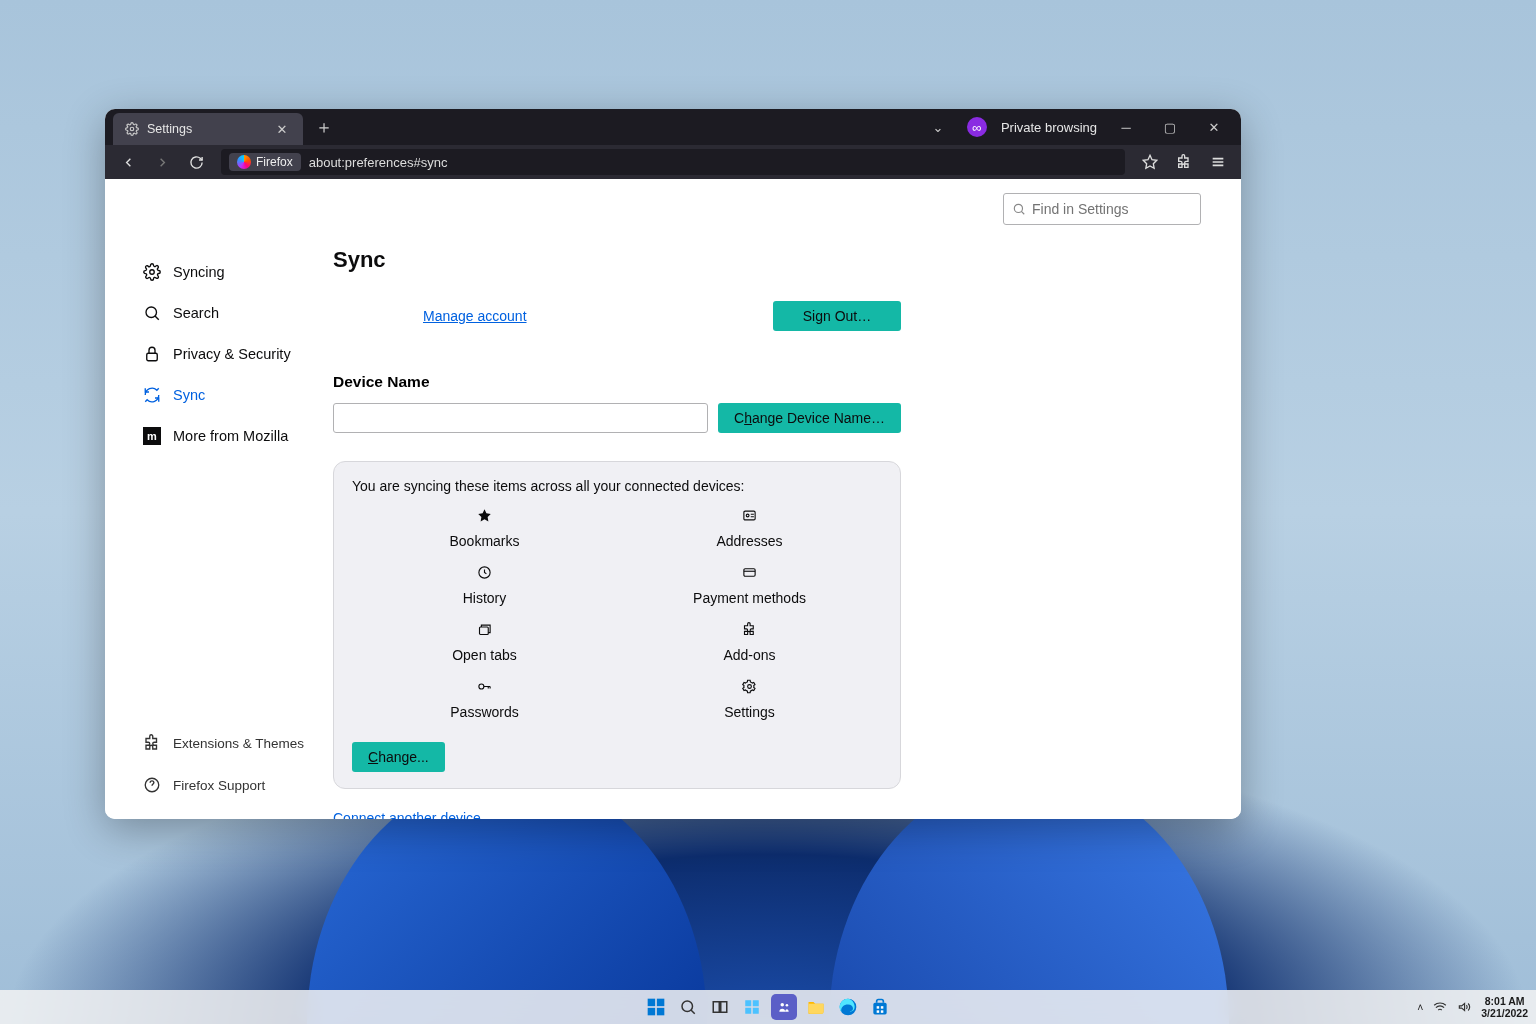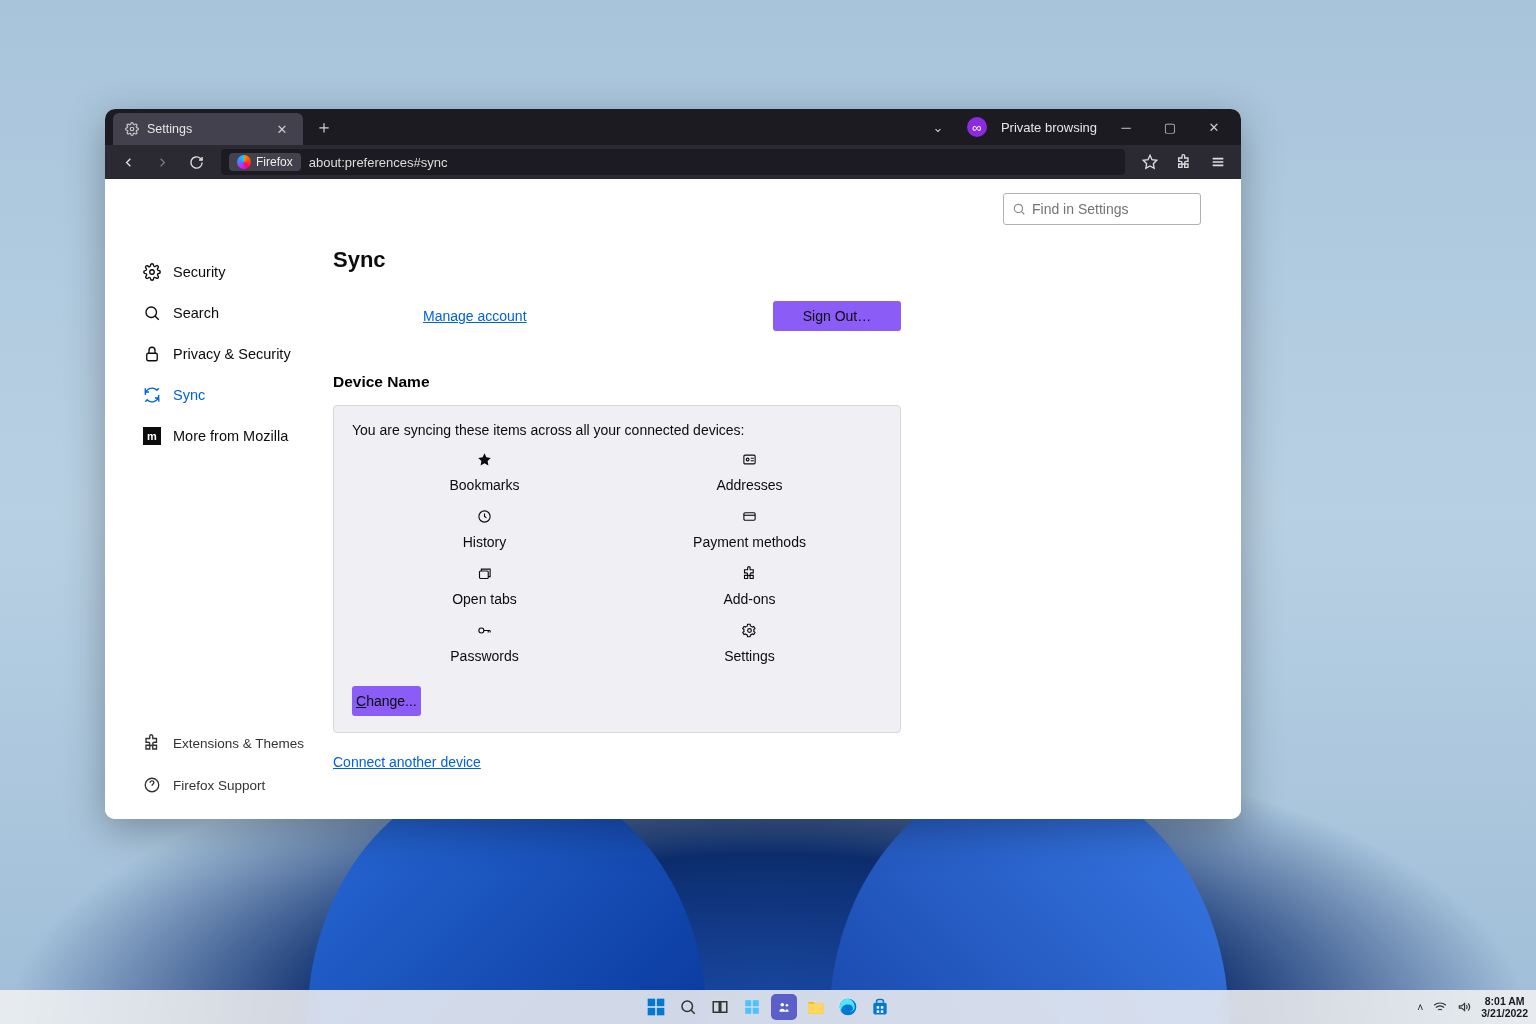--- a/index.html
+++ b/index.html
@@ -29,25 +29,25 @@
 .navitem .ic{width:18px;height:18px;flex:0 0 18px;}
 .sidebar-bottom{margin-top:auto;margin-bottom:18px;display:flex;flex-direction:column;gap:10px;text-align:right;}
 .sidebar-bottom .navitem{height:32px;font-size:13.5px;color:#333;}
 .main { flex:1; padding:14px 40px 20px 0; overflow:auto; }
 .searchwrap{display:flex;justify-content:flex-end;margin-bottom:22px;}
 .searchbox{width:198px;height:32px;border:1px solid #b1b1b3;border-radius:3px;display:flex;align-items:center;gap:6px;padding:0 8px;color:#737373;font-size:14px;}
 .pane{max-width:568px;}
 h1{font-size:22px;font-weight:600;color:#0c0c0d;margin-bottom:28px;}
 .row{display:flex;align-items:center;margin-bottom:16px;}
 .link{color:#0061e0;text-decoration:underline;font-size:14px;}
-.btn{background:#8b5cf6;border:none;height:30px;padding:0 4px;font-size:14px;border-radius:3px;cursor:pointer;color:#0c0c0d;}
+.btn{background:#14b8a6;border:none;height:30px;padding:0 16px;font-size:14px;border-radius:3px;cursor:pointer;color:#0c0c0d;}
 .section-title{font-size:15.5px;font-weight:600;margin-bottom:12px;}
 .devrow{display:flex;gap:10px;margin-bottom:28px;}
 .devinput{flex:1;height:30px;border:1px solid #b1b1b3;border-radius:3px;padding:0 8px;}
-.syncbox{border:1px solid #d7d7db;background:#f0f0f4;border-radius:4px;padding:16px 18px;margin-top:14px;margin-bottom:20px;}
+.syncbox{border:1px solid #d7d7db;background:#f0f0f4;border-radius:12px;padding:16px 18px;margin-top:14px;margin-bottom:20px;}
 .syncbox-desc{font-size:14px;color:#0c0c0d;margin-bottom:14px;}
 .syncgrid{display:grid;grid-template-columns:1fr 1fr;row-gap:16px;margin-bottom:22px;}
 .syncitem{display:flex;align-items:center;gap:10px;font-size:14px;color:#0c0c0d;flex-direction:column;}
 .syncitem .si{width:15px;height:15px;flex:0 0 15px;}
 .taskbar{position:absolute;left:0;right:0;bottom:0;height:34px;background:rgba(243,243,243,.85);backdrop-filter:blur(10px);display:flex;align-items:center;justify-content:center;gap:6px;z-index:50;}
 .tskicon{width:26px;height:26px;border-radius:4px;display:flex;align-items:center;justify-content:center;}
 .systray{position:absolute;right:8px;top:0;bottom:0;display:flex;align-items:center;gap:10px;font-size:10.5px;color:#1a1a1a;}
 .syscol{display:flex;flex-direction:column;align-items:center;line-height:1.15;font-weight:bold;}
 svg{display:block;}
 </style>
@@ -121,21 +121,21 @@
 
   <div class="content">
 
     <div class="sidebar">
       <div class="sidenav">
         <div class="navitem">
           <svg class="ic" viewBox="0 0 24 24" fill="none" stroke="#0c0c0d" stroke-width="1.8">
               <circle cx="12" cy="12" r="3"></circle>
               <path d="M19.4 15a1.7 1.7 0 00.3 1.8l.1.1a2 2 0 11-2.8 2.8l-.1-.1a1.7 1.7 0 00-1.8-.3 1.7 1.7 0 00-1 1.5V21a2 2 0 11-4 0v-.1a1.7 1.7 0 00-1-1.5 1.7 1.7 0 00-1.8.3l-.1.1a2 2 0 11-2.8-2.8l.1-.1a1.7 1.7 0 00.3-1.8 1.7 1.7 0 00-1.5-1H3a2 2 0 110-4h.1a1.7 1.7 0 001.5-1 1.7 1.7 0 00-.3-1.8l-.1-.1a2 2 0 112.8-2.8l.1.1a1.7 1.7 0 001.8.3H9a1.7 1.7 0 001-1.5V3a2 2 0 114 0v.1a1.7 1.7 0 001 1.5 1.7 1.7 0 001.8-.3l.1-.1a2 2 0 112.8 2.8l-.1.1a1.7 1.7 0 00-.3 1.8V9a1.7 1.7 0 001.5 1H21a2 2 0 110 4h-.1a1.7 1.7 0 00-1.5 1z"></path>
             </svg>
-          <span>Security</span>
+          <span>Syncing</span>
         </div>
         <div class="navitem">
           <svg class="ic" viewBox="0 0 24 24" fill="none" stroke="#0c0c0d" stroke-width="1.8">
               <circle cx="11" cy="11" r="7"></circle>
               <path d="M21 21l-5-5"></path>
             </svg>
           <span>Search</span>
         </div>
         <div class="navitem">
           <svg class="ic" viewBox="0 0 24 24" fill="none" stroke="#0c0c0d" stroke-width="1.8">
@@ -187,20 +187,24 @@
       <div class="pane">
         <h1>Sync</h1>
 
         <div class="row" style="gap:90px;">
           <a class="link" style="margin-left:90px;" href="#">Manage account</a>
           <button class="btn" style="margin-left:auto;width:128px;">Sign Out…</button>
         </div>
 
         <div style="height:26px;"></div>
         <div class="section-title">Device Name</div>
+        <div class="devrow">
+          <input class="devinput" value="" style="">
+          <button class="btn">C<u>h</u>ange Device Name…</button>
+        </div>
 
 
         <div class="syncbox">
           <div class="syncbox-desc">You are syncing these items across all your connected devices:</div>
           <div class="syncgrid">
             <div class="syncitem">
                 <svg class="si" viewBox="0 0 24 24" fill="#0c0c0d">
                   <path d="M12 2l3 6.5 7 1-5 5 1.2 7L12 18l-6.2 3.5L7 14.5 2 9.5l7-1z"></path>
                 </svg>
                 <span>Bookmarks</span>

